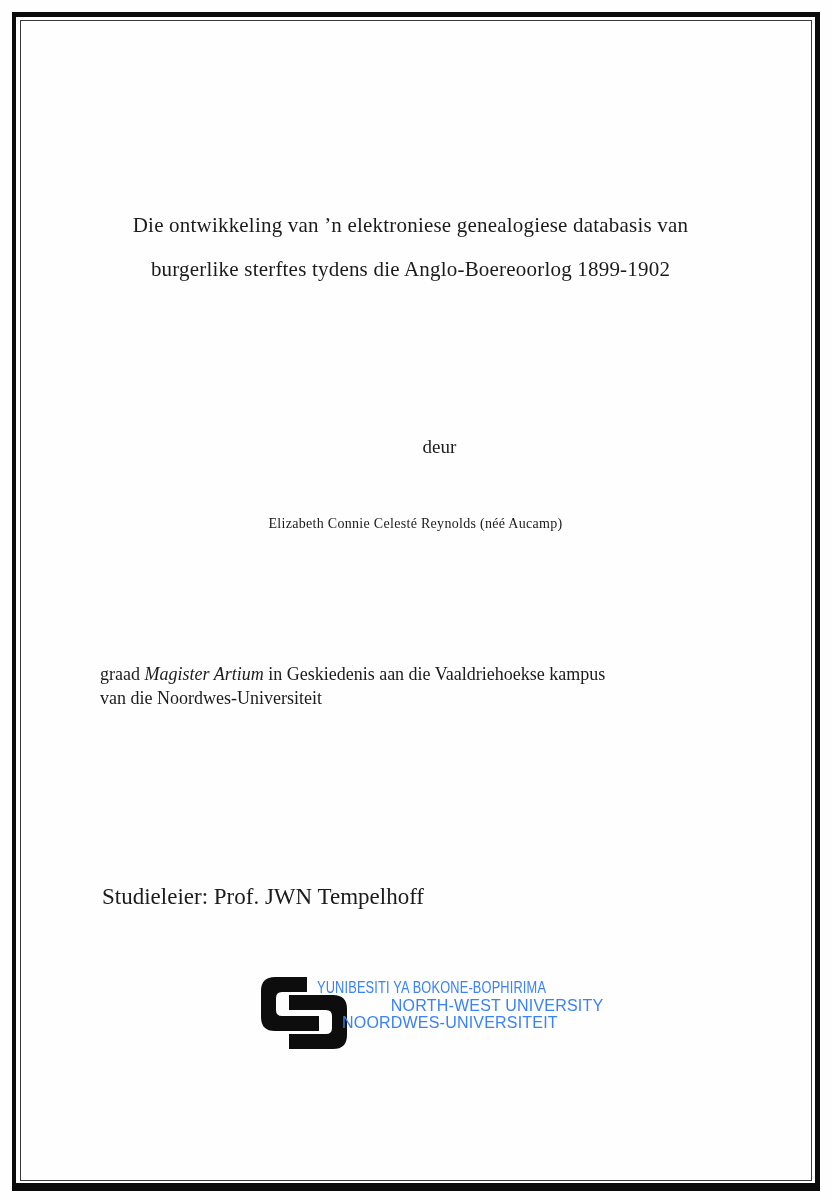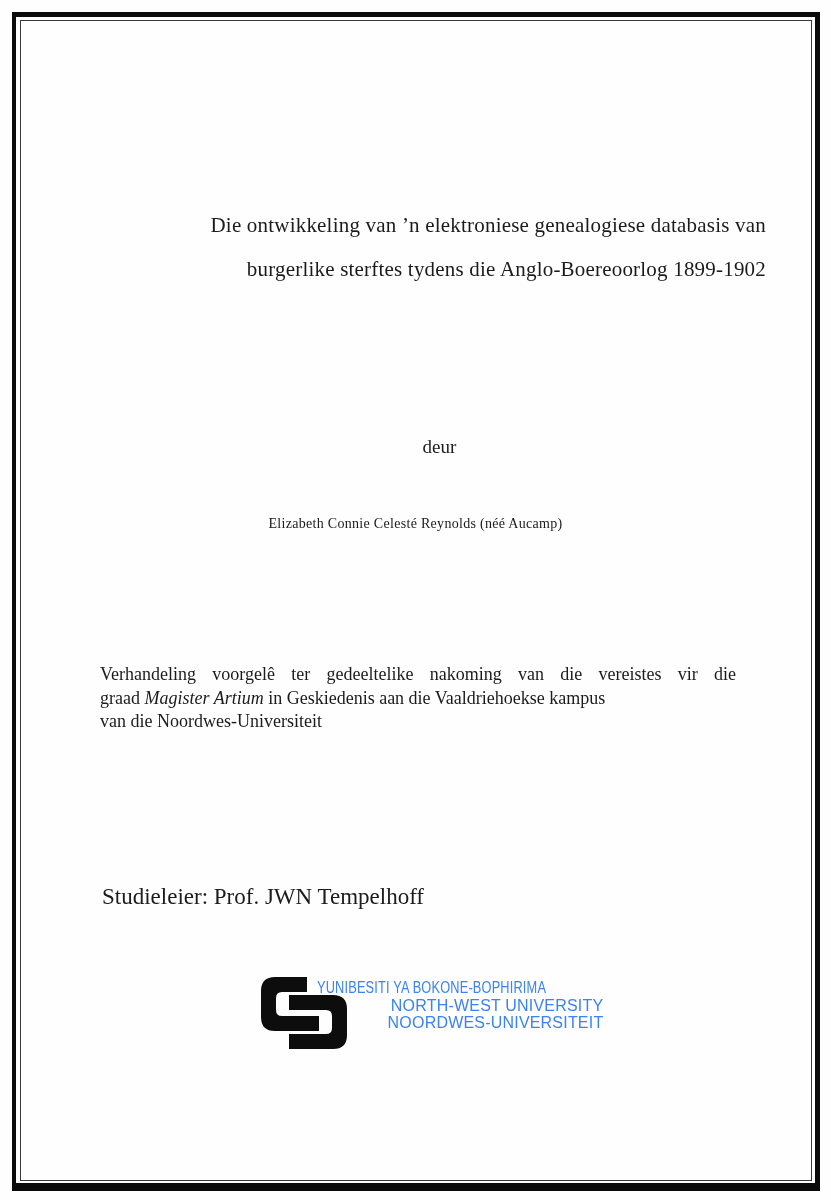--- a/index.html
+++ b/index.html
@@ -19,21 +19,21 @@
     border-width:5px 5px 8px 4px;
     pointer-events:none;
   }
   .frame-inner{
     position:absolute;top:20px;left:20px;right:19px;bottom:19px;
     border:1px solid #3a3a3a;
     pointer-events:none;
   }
   .title-block{
     position:absolute;top:203px;left:55px;right:65px;
-    text-align:right;
+    text-align:center;
     font-size:21px;line-height:44px;
     letter-spacing:0.2px;
   }
   .byline{
     position:absolute;top:436px;left:0;right:0;
     text-align:center;font-size:19px;margin-left:48px;
   }
   .author{
     position:absolute;top:516px;left:0;right:0;
     text-align:center;font-size:14px;letter-spacing:0.3px;
@@ -65,41 +65,40 @@
     font-family:"Liberation Sans", sans-serif;
     font-size:16px;line-height:17.5px;
     color:#3b82f6;white-space:nowrap;
   }
   .logo-text .ln1{
     transform:scaleX(0.80);
     transform-origin:left center;
     letter-spacing:0.2px;
   }
   .logo-text .ln2{margin-left:28px;letter-spacing:0.2px;text-align:right;}
-  .logo-text .ln3{margin-left:25px;letter-spacing:0.2px;text-align:right;}
+  .logo-text .ln3{margin-left:25px;letter-spacing:0.2px;}
 </style>
 </head>
 <body>
 
 <div class="page">
 
   <div class="frame-outer"></div>
   <div class="frame-inner"></div>
 
   <div class="title-block">
     <div>Die ontwikkeling van ’n elektroniese genealogiese databasis van</div>
     <div>burgerlike sterftes tydens die Anglo-Boereoorlog 1899-1902</div>
   </div>
 
   <div class="byline">deur</div>
 
   <div class="author">Elizabeth Connie Celesté Reynolds (néé Aucamp)</div>
 
   <div class="statement">
-    <div class="l1">Verhandeling voorgelê ter gedeeltelike nakoming van die vereistes vir die</div>
     <div><span>graad </span><span class="ital">Magister Artium</span><span> in Geskiedenis aan die Vaaldriehoekse kampus</span></div>
     <div>van die Noordwes-Universiteit</div>
   </div>
 
   <div class="footer-block">
     <div>Studieleier: Prof. JWN Tempelhoff</div>
   </div>
 
   <div class="logo">
     <svg class="logo-mark" width="86" height="72" viewBox="0 0 86 72" xmlns="http://www.w3.org/2000/svg" aria-hidden="true">

